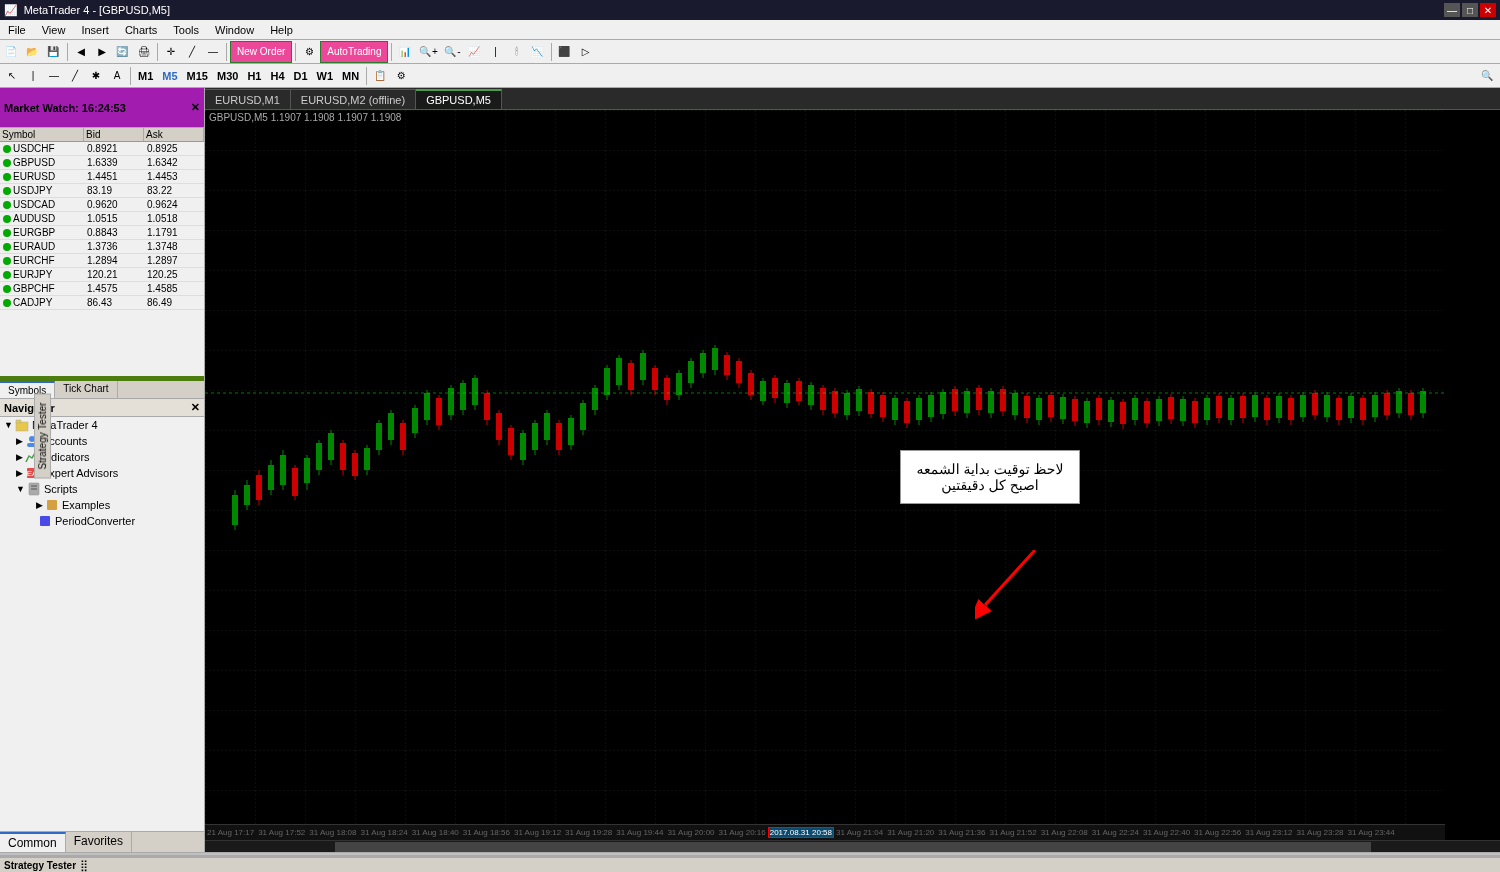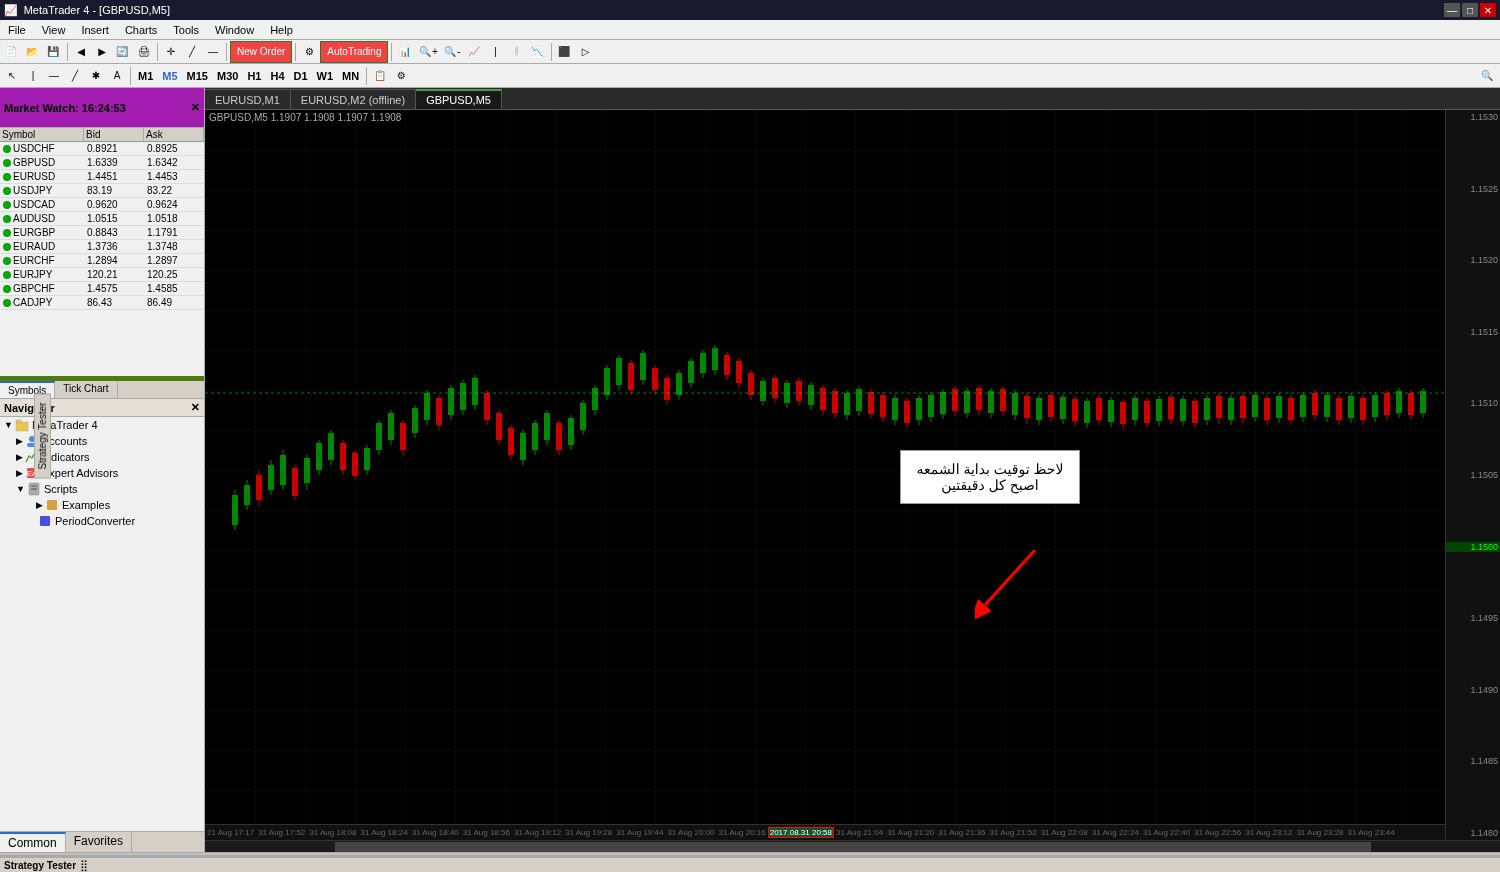--- a/index.html
+++ b/index.html
@@ -14,21 +14,21 @@
 
     
     #menubar { background: #f0f0f0; height: 20px; display: flex; align-items: center; border-bottom: 1px solid #aaa; }
     .menu-item { padding: 2px 8px; cursor: pointer; font-size: 11px; color: #000; }
 
     
     #toolbar1 { background: #f0f0f0; height: 24px; display: flex; align-items: center; border-bottom: 1px solid #aaa; padding: 0 2px; gap: 1px; }
     #toolbar2 { background: #f0f0f0; height: 24px; display: flex; align-items: center; border-bottom: 1px solid #aaa; padding: 0 2px; gap: 1px; }
     .tb-btn { height: 20px; min-width: 20px; background: #f0f0f0; border: 1px solid transparent; cursor: pointer; display: flex; align-items: center; justify-content: center; font-size: 10px; padding: 0 2px; }
     .tb-separator { width: 1px; background: #aaa; height: 18px; margin: 0 2px; }
-    .tb-btn-green { background: #ef4444; color: white; border: 1px solid #2a7a2a; padding: 0 6px; font-size: 10px; height: 22px; cursor: pointer; }
+    .tb-btn-green { background: #ec4899; color: white; border: 1px solid #2a7a2a; padding: 0 6px; font-size: 10px; height: 22px; cursor: pointer; }
     .tb-period { padding: 0 4px; font-weight: bold; font-size: 11px; cursor: pointer; color: #000; }
     .tb-period.active { color: #316ac5; }
 
     
     #main { display: flex; height: calc(872px - 20px - 20px - 24px - 24px - 20px); }
 
     
     #left-panel { width: 205px; background: #f0f0f0; border-right: 1px solid #aaa; display: flex; flex-direction: column; }
     #market-watch-header { background: #a21caf; padding: 13px 4px; font-size: 11px; font-weight: bold; border-bottom: 1px solid #aaa; display: flex; justify-content: space-between; align-items: center; }
     #market-watch-table { flex: 1; overflow: hidden; }
@@ -568,47 +568,34 @@
           <rect x="1191" y="281" width="6" height="22" fill="#008800"></rect>
           <line x1="1206" y1="280" x2="1206" y2="310" stroke="#cc0000" stroke-width="1"></line>
           <rect x="1203" y="283" width="6" height="22" fill="#cc0000"></rect>
           <line x1="1218" y1="278" x2="1218" y2="308" stroke="#008800" stroke-width="1"></line>
           <rect x="1215" y="281" width="6" height="22" fill="#008800"></rect>
         </g>
 
         <line x1="0" y1="283" x2="100%" y2="283" stroke="#00ff00" stroke-width="0.5" stroke-dasharray="3,3"></line>
       </svg>
 
-      <div id="price-axis">
-        <div class="price-label">1.1530</div>
-        <div class="price-label">1.1525</div>
-        <div class="price-label">1.1520</div>
-        <div class="price-label">1.1515</div>
-        <div class="price-label">1.1510</div>
-        <div class="price-label">1.1505</div>
-        <div class="price-label current">1.1500</div>
-        <div class="price-label">1.1495</div>
-        <div class="price-label">1.1490</div>
-        <div class="price-label">1.1485</div>
-        <div class="price-label">1.1480</div>
-      </div>
 
       <div id="time-axis" style="position:absolute;bottom:0;left:0;right:55px;height:16px;background:#111;border-top:1px solid #333;overflow:hidden;display:flex;align-items:center;">
         <span class="time-label">21 Aug 17:17</span>
         <span class="time-label">31 Aug 17:52</span>
         <span class="time-label">31 Aug 18:08</span>
         <span class="time-label">31 Aug 18:24</span>
         <span class="time-label">31 Aug 18:40</span>
         <span class="time-label">31 Aug 18:56</span>
         <span class="time-label">31 Aug 19:12</span>
         <span class="time-label">31 Aug 19:28</span>
         <span class="time-label">31 Aug 19:44</span>
         <span class="time-label">31 Aug 20:00</span>
         <span class="time-label">31 Aug 20:16</span>
-        <span class="time-label" style="color:white;background:#14532d;border:1px solid red;padding:0 1px;">2017.08.31 20:58</span>
+        <span class="time-label" style="color:white;background:#0c4a6e;border:1px solid red;padding:0 1px;">2017.08.31 20:58</span>
         <span class="time-label">31 Aug 21:04</span>
         <span class="time-label">31 Aug 21:20</span>
         <span class="time-label">31 Aug 21:36</span>
         <span class="time-label">31 Aug 21:52</span>
         <span class="time-label">31 Aug 22:08</span>
         <span class="time-label">31 Aug 22:24</span>
         <span class="time-label">31 Aug 22:40</span>
         <span class="time-label">31 Aug 22:56</span>
         <span class="time-label">31 Aug 23:12</span>
         <span class="time-label">31 Aug 23:28</span>

